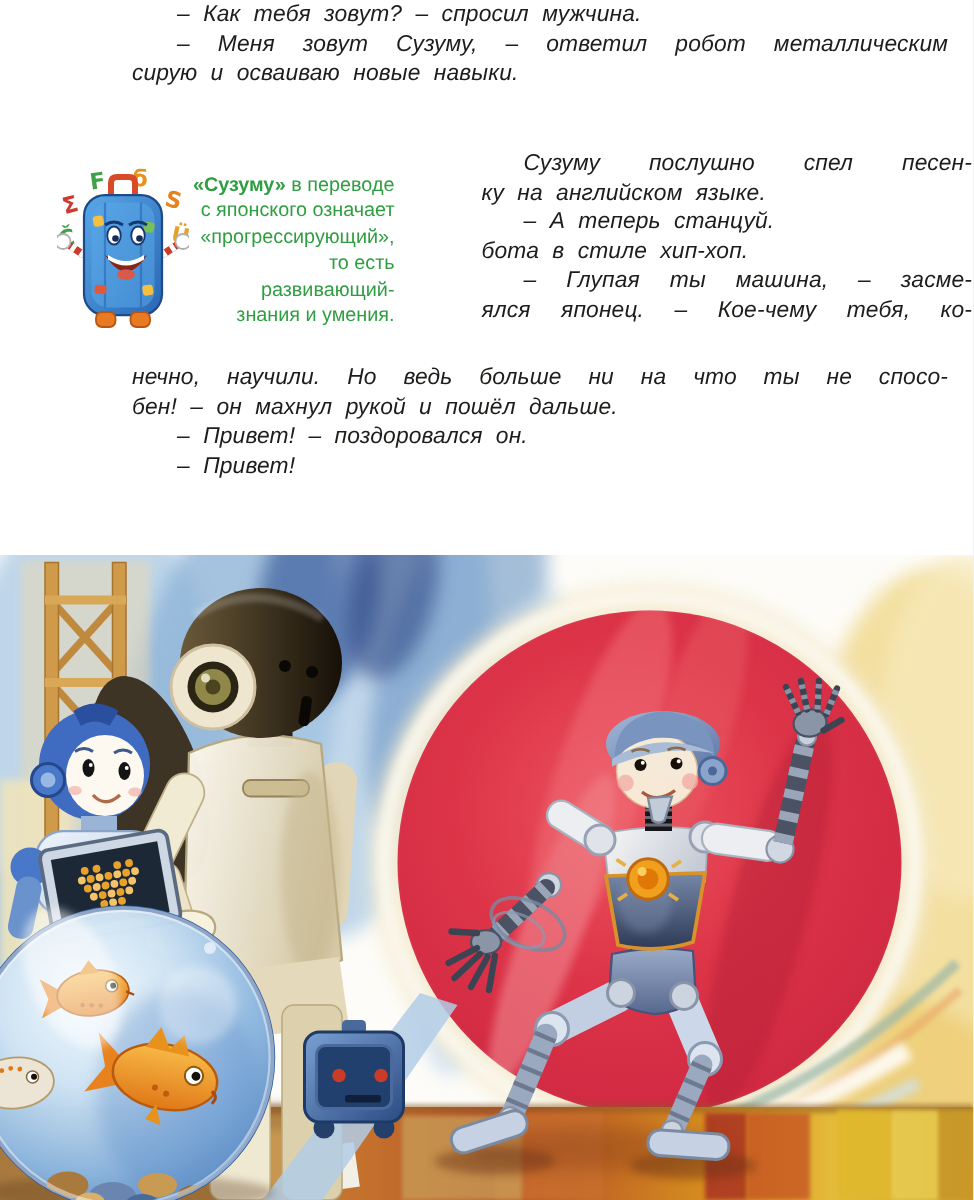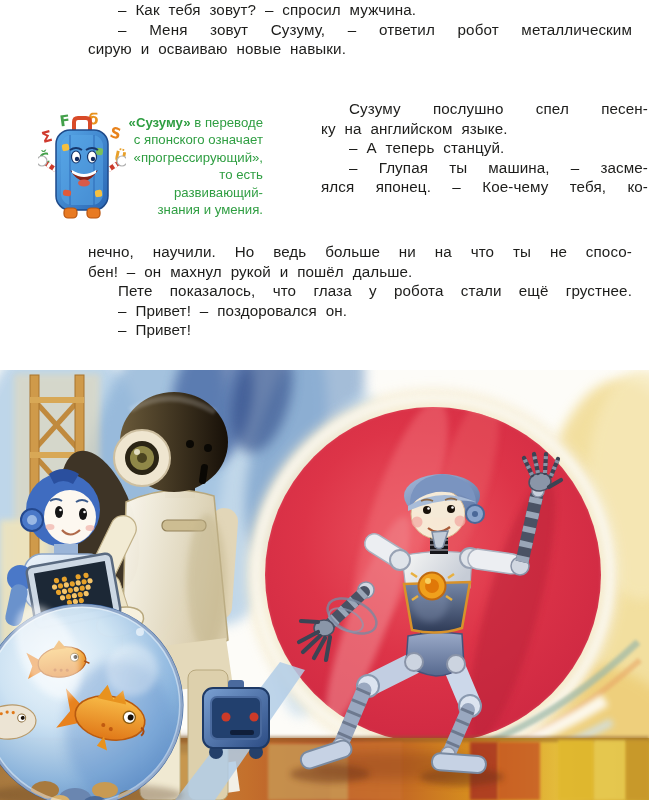--- a/index.html
+++ b/index.html
@@ -1,21 +1,21 @@
 <!DOCTYPE html>
 <html lang="ru"><head>
 <meta charset="utf-8">
 <style>
   html,body{margin:0;padding:0;background:#e8e8e8;}
   .page{position:relative;width:649px;height:800px;background:#ffffff;overflow:hidden;
         font-family:"Liberation Sans",sans-serif;}
   
   .story{position:absolute;color:#1d1d1b;font-size:15.2px;line-height:19.6px;
          word-spacing:0.30em;letter-spacing:0.1px;}
-  .story .line{height:19.6px;overflow:hidden;}
+  .story .line{height:19.6px;overflow:hidden;font-style:italic;}
   .story .j{text-align:justify;text-align-last:justify;}
   .ind{text-indent:30px;}
   .story-top{left:88px;top:0;width:544px;}
   .story-right{left:321px;top:99px;width:327px;}
   .story-right .ind{text-indent:28px;}
   .story-bottom{left:88px;top:242px;width:544px;}
   
   .side-note{position:absolute;left:127px;top:114px;width:136px;
              color:#2f9e42;font-size:13.2px;line-height:17.4px;text-align:right;}
   .side-note b{font-weight:bold;}
@@ -32,28 +32,28 @@
   <div class="story story-top">
     <div class="line ind">– Как тебя зовут? – спросил мужчина.</div>
     <div class="line ind j">– Меня зовут Сузуму, – ответил робот металлическим</div>
     <div class="line">сирую и осваиваю новые навыки.</div>
   </div>
 
   <div class="story story-right">
     <div class="line ind j">Сузуму послушно спел песен-</div>
     <div class="line">ку на английском языке.</div>
     <div class="line ind">– А теперь станцуй.</div>
+    <div class="line">бота в стиле хип-хоп.</div>
     <div class="line ind j">– Глупая ты машина, – засме-</div>
     <div class="line j">ялся японец. – Кое-чему тебя, ко-</div>
   </div>
 
   <div class="story story-bottom">
     <div class="line j">нечно, научили. Но ведь больше ни на что ты не спосо-</div>
     <div class="line">бен! – он махнул рукой и пошёл дальше.</div>
-    <div class="line ind j">Пете показалось, что глаза у робота стали ещё грустнее.</div>
     <div class="line ind">– Привет! – поздоровался он.</div>
     <div class="line ind">– Привет!</div>
   </div>
 
   <div class="side-note">
     <div><b>«Сузуму»</b><span> в переводе</span></div>
     <div>с японского означает</div>
     <div>«прогрессирующий»,</div>
     <div>то есть развивающий-</div>
     <div>знания и умения.</div>

